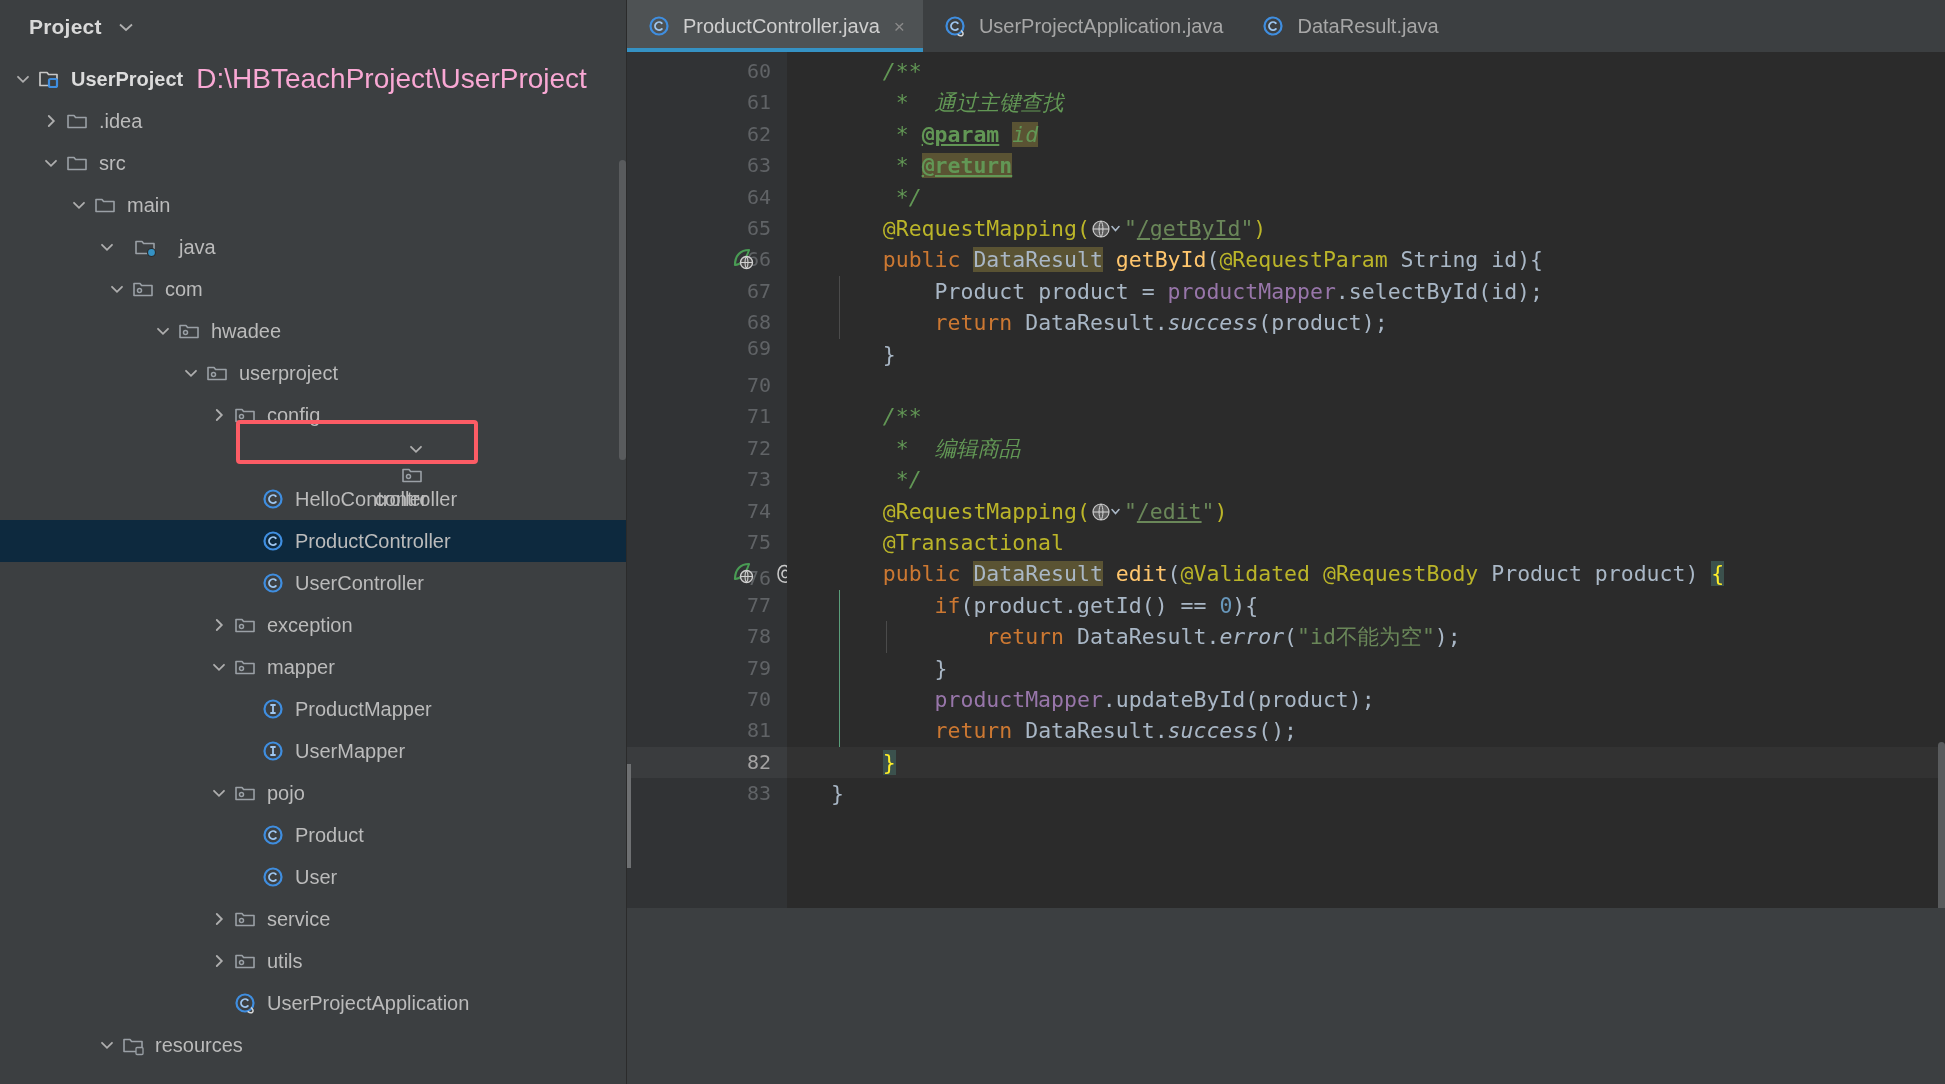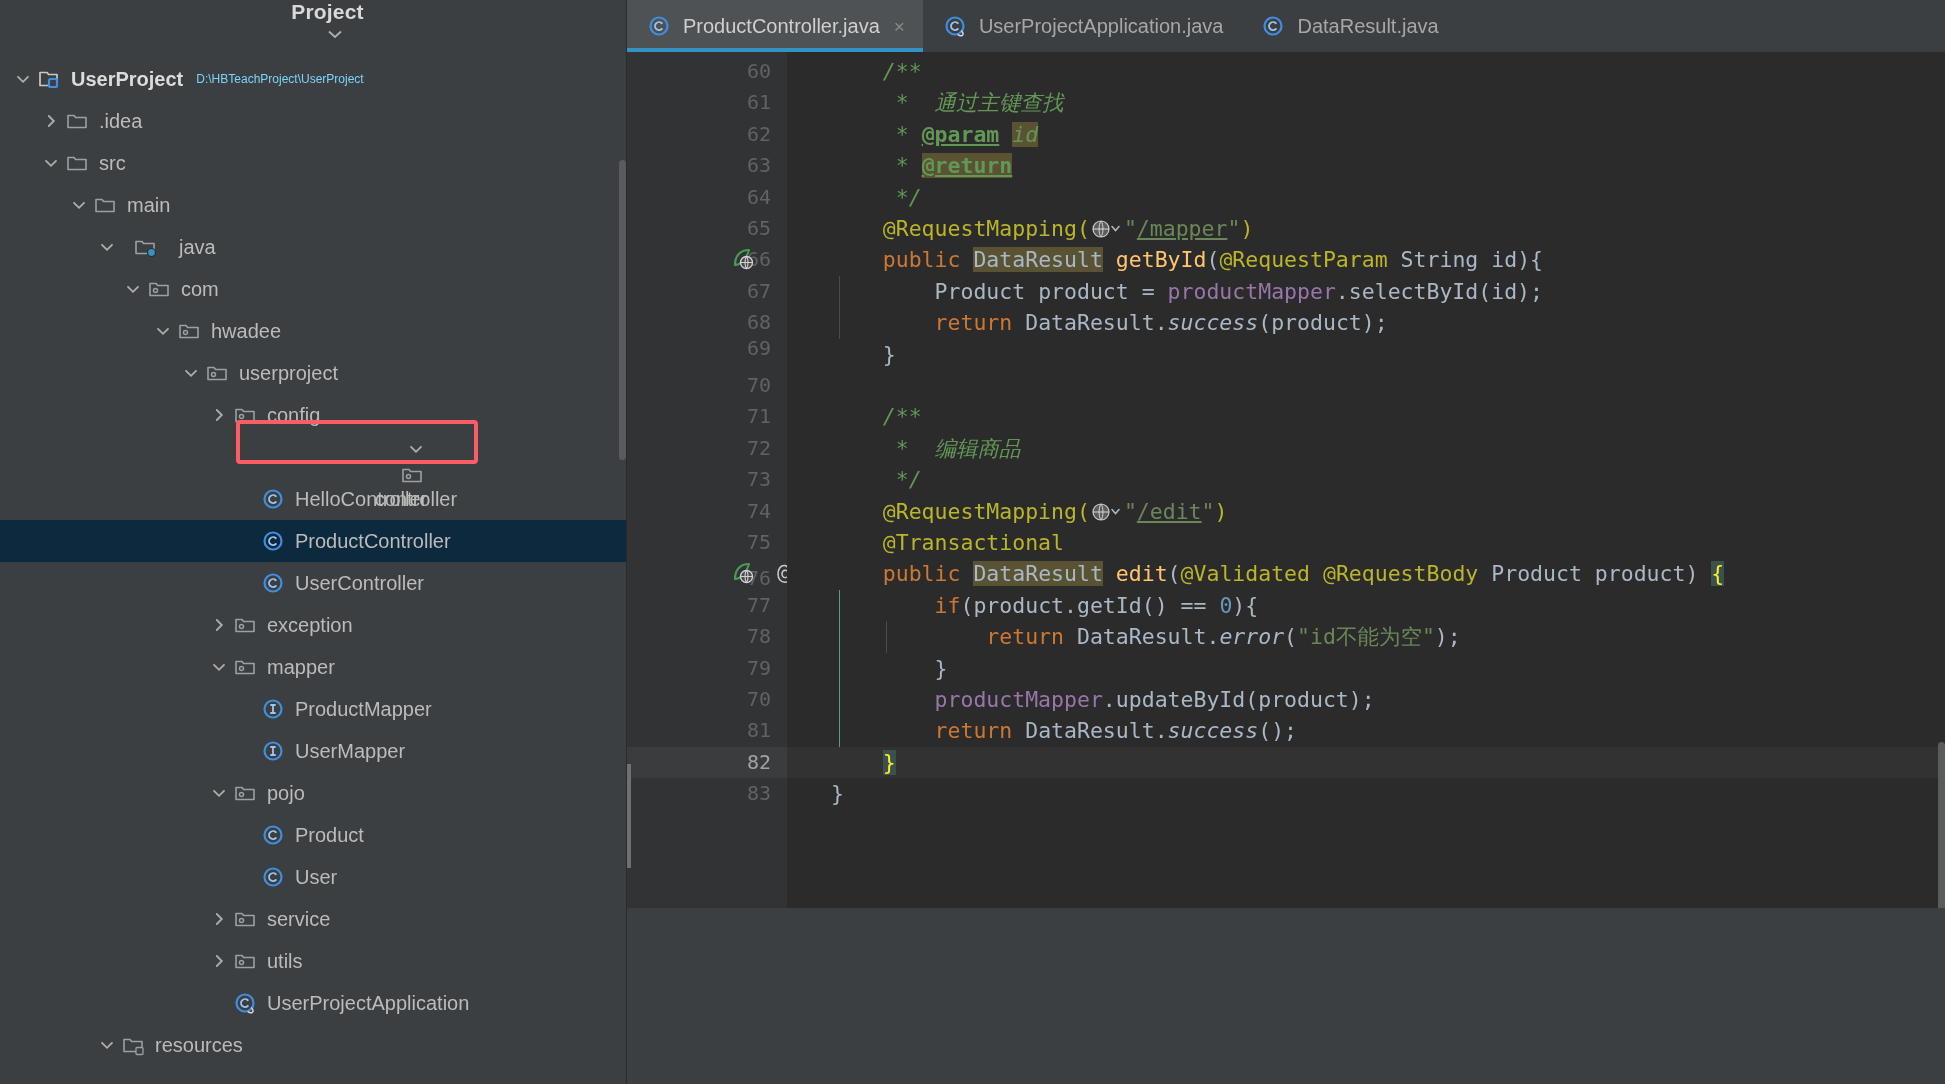--- a/index.html
+++ b/index.html
@@ -18,21 +18,20 @@
     position: relative;
     flex: 0 0 627px;
     border-right: 1px solid #2b2b2b;
     overflow: hidden;
   }
   #sidebar-header {
     height: 54px;
     display: flex; align-items: center;
     padding-left: 29px;
     background: #3c3f41;
-    flex-direction: column;
   }
   #sidebar-header .title {
     font-size: 21px; font-weight: bold; color: #d9d9d9;
     letter-spacing: .2px;
   }
   #sidebar-header .chev { margin-left: 14px; color: #b0b0b0; display:flex; align-items:center;}
 
   .tree { padding-top: 4px; }
   .trow {
     height: 42px;
@@ -47,21 +46,21 @@
     flex: 0 0 26px;
   }
   .arrow svg { display:block; }
   .ticon {
     width: 26px; height: 26px; flex: 0 0 26px;
     display: flex; align-items: center; justify-content: center;
     margin-right: 9px;
   }
   .tlabel { font-size: 20px; color: #bbbbbb; }
   .tlabel.bold { font-weight: bold; color: #dcdcdc; }
-  .tpath { font-size: 12px; color: #7dd3fc; margin-left: 13px; }
+  .tpath { font-size: 28px; color: #f9a8d4; margin-left: 13px; }
 
   
   #red-box {
     position: absolute;
     left: 236px; top: 420px;
     width: 242px; height: 44px;
     border: 4px solid #fc5c65;
     border-radius: 4px;
     pointer-events: none;
     z-index: 6;
@@ -264,21 +263,21 @@
             </svg>
           </span>
           <span class="ticon">
             <svg width="24" height="24" viewBox="0 0 24 24">
               <path d="M3 6.5h6l1.6 2H21v10H3z" fill="none" stroke="#9aa0a6" stroke-width="1.6" stroke-linejoin="round"></path>
               <circle cx="18.5" cy="17.5" r="4" fill="#3592c4" stroke="#2b2b2b" stroke-width="1.2"></circle>
             </svg>
           </span>
           <span class="tlabel">java</span>
         </div>
-        <div class="trow" style="padding-left: 120px;">
+        <div class="trow" style="padding-left: 92px; margin-left: 12px;">
           <span class="arrow">
             <svg width="20" height="20" viewBox="0 0 20 20">
               <path d="M5 7.8 L10 12.8 L15 7.8" fill="none" stroke="#aeaeae" stroke-width="1.8" stroke-linecap="round"></path>
             </svg>
           </span>
           <span class="ticon">
             <svg width="24" height="24" viewBox="0 0 24 24">
               <path d="M3 6.5h6l1.6 2H21v10H3z" fill="none" stroke="#9aa0a6" stroke-width="1.6" stroke-linejoin="round"></path>
               <circle cx="8.5" cy="13.5" r="2" fill="none" stroke="#9aa0a6" stroke-width="1.5"></circle>
             </svg>
@@ -590,21 +589,21 @@
       <div id="code-area">
           <div class="cline" style="top: 4px;"><span class="txt" style="padding-left: 44px;">&nbsp;&nbsp;&nbsp;&nbsp;<span class="cmt">/**</span></span></div>
           <div class="cline" style="top: 35.4px;"><span class="txt" style="padding-left: 44px;">&nbsp;&nbsp;&nbsp;&nbsp;<span class="cmt"> *  通过主键查找</span></span></div>
           <div class="cline" style="top: 66.8px;"><span class="txt" style="padding-left: 44px;">&nbsp;&nbsp;&nbsp;&nbsp;<span class="cmt"> * </span><span class="doctag">@param</span><span class="cmt"> </span><span class="hl"><span class="cmt">id</span></span></span></div>
           <div class="cline" style="top: 98.2px;"><span class="txt" style="padding-left: 44px;">&nbsp;&nbsp;&nbsp;&nbsp;<span class="cmt"> * </span><span class="hl"><span class="doctag">@return</span></span></span></div>
           <div class="cline" style="top: 129.6px;"><span class="txt" style="padding-left: 44px;">&nbsp;&nbsp;&nbsp;&nbsp;<span class="cmt"> */</span></span></div>
           <div class="cline" style="top: 161px;"><span class="txt" style="padding-left: 44px;">&nbsp;&nbsp;&nbsp;&nbsp;<span class="anno">@RequestMapping(</span><span class="globe-inline"><svg width="34" height="22" viewBox="0 0 34 22">
                   <circle cx="11" cy="11" r="8" fill="#5c5c5c" stroke="#c9c9c9" stroke-width="1.2"></circle>
                   <path d="M3 11h16M11 3c2.6 3.4 2.6 12.6 0 16M11 3c-2.6 3.4-2.6 12.6 0 16" fill="none" stroke="#d6d6d6" stroke-width="1"></path>
                   <path d="M22 8.5 L25.5 12.5 L29 8.5" fill="none" stroke="#a9b7c6" stroke-width="1.6" stroke-linecap="round"></path>
-                </svg></span><span class="str">"</span><span class="urlstr">/mapper</span><span class="str">"</span><span class="anno">)</span></span></div>
+                </svg></span><span class="str">"</span><span class="urlstr">/getById</span><span class="str">"</span><span class="anno">)</span></span></div>
           <div class="cline" style="top: 192.4px;"><span class="txt" style="padding-left: 44px;">&nbsp;&nbsp;&nbsp;&nbsp;<span class="kw">public</span> <span class="hl">DataResult</span> <span class="meth">getById</span>(<span class="anno">@RequestParam</span> <span class="ident">String</span> <span class="ident">id</span>){</span></div>
           <div class="cline" style="top: 223.8px;"><span class="txt" style="padding-left: 44px;">&nbsp;&nbsp;&nbsp;&nbsp;&nbsp;&nbsp;&nbsp;&nbsp;<span class="ident">Product</span> <span class="ident">product</span> = <span class="field">productMapper</span>.<span class="ident">selectById</span>(<span class="ident">id</span>);</span></div>
           <div class="cline" style="top: 255.2px;"><span class="txt" style="padding-left: 44px;">&nbsp;&nbsp;&nbsp;&nbsp;&nbsp;&nbsp;&nbsp;&nbsp;<span class="kw">return</span> <span class="ident">DataResult</span>.<span class="stat">success</span>(<span class="ident">product</span>);</span></div>
           <div class="cline" style="top: 286.6px;"><span class="txt" style="padding-left: 44px;">&nbsp;&nbsp;&nbsp;&nbsp;}</span></div>
           <div class="cline" style="top: 318px;"><span class="txt" style="padding-left: 44px;"></span></div>
           <div class="cline" style="top: 349.4px;"><span class="txt" style="padding-left: 44px;">&nbsp;&nbsp;&nbsp;&nbsp;<span class="cmt">/**</span></span></div>
           <div class="cline" style="top: 380.8px;"><span class="txt" style="padding-left: 44px;">&nbsp;&nbsp;&nbsp;&nbsp;<span class="cmt"> *  编辑商品</span></span></div>
           <div class="cline" style="top: 412.2px;"><span class="txt" style="padding-left: 44px;">&nbsp;&nbsp;&nbsp;&nbsp;<span class="cmt"> */</span></span></div>
           <div class="cline" style="top: 443.6px;"><span class="txt" style="padding-left: 44px;">&nbsp;&nbsp;&nbsp;&nbsp;<span class="anno">@RequestMapping(</span><span class="globe-inline"><svg width="34" height="22" viewBox="0 0 34 22">
                   <circle cx="11" cy="11" r="8" fill="#5c5c5c" stroke="#c9c9c9" stroke-width="1.2"></circle>

